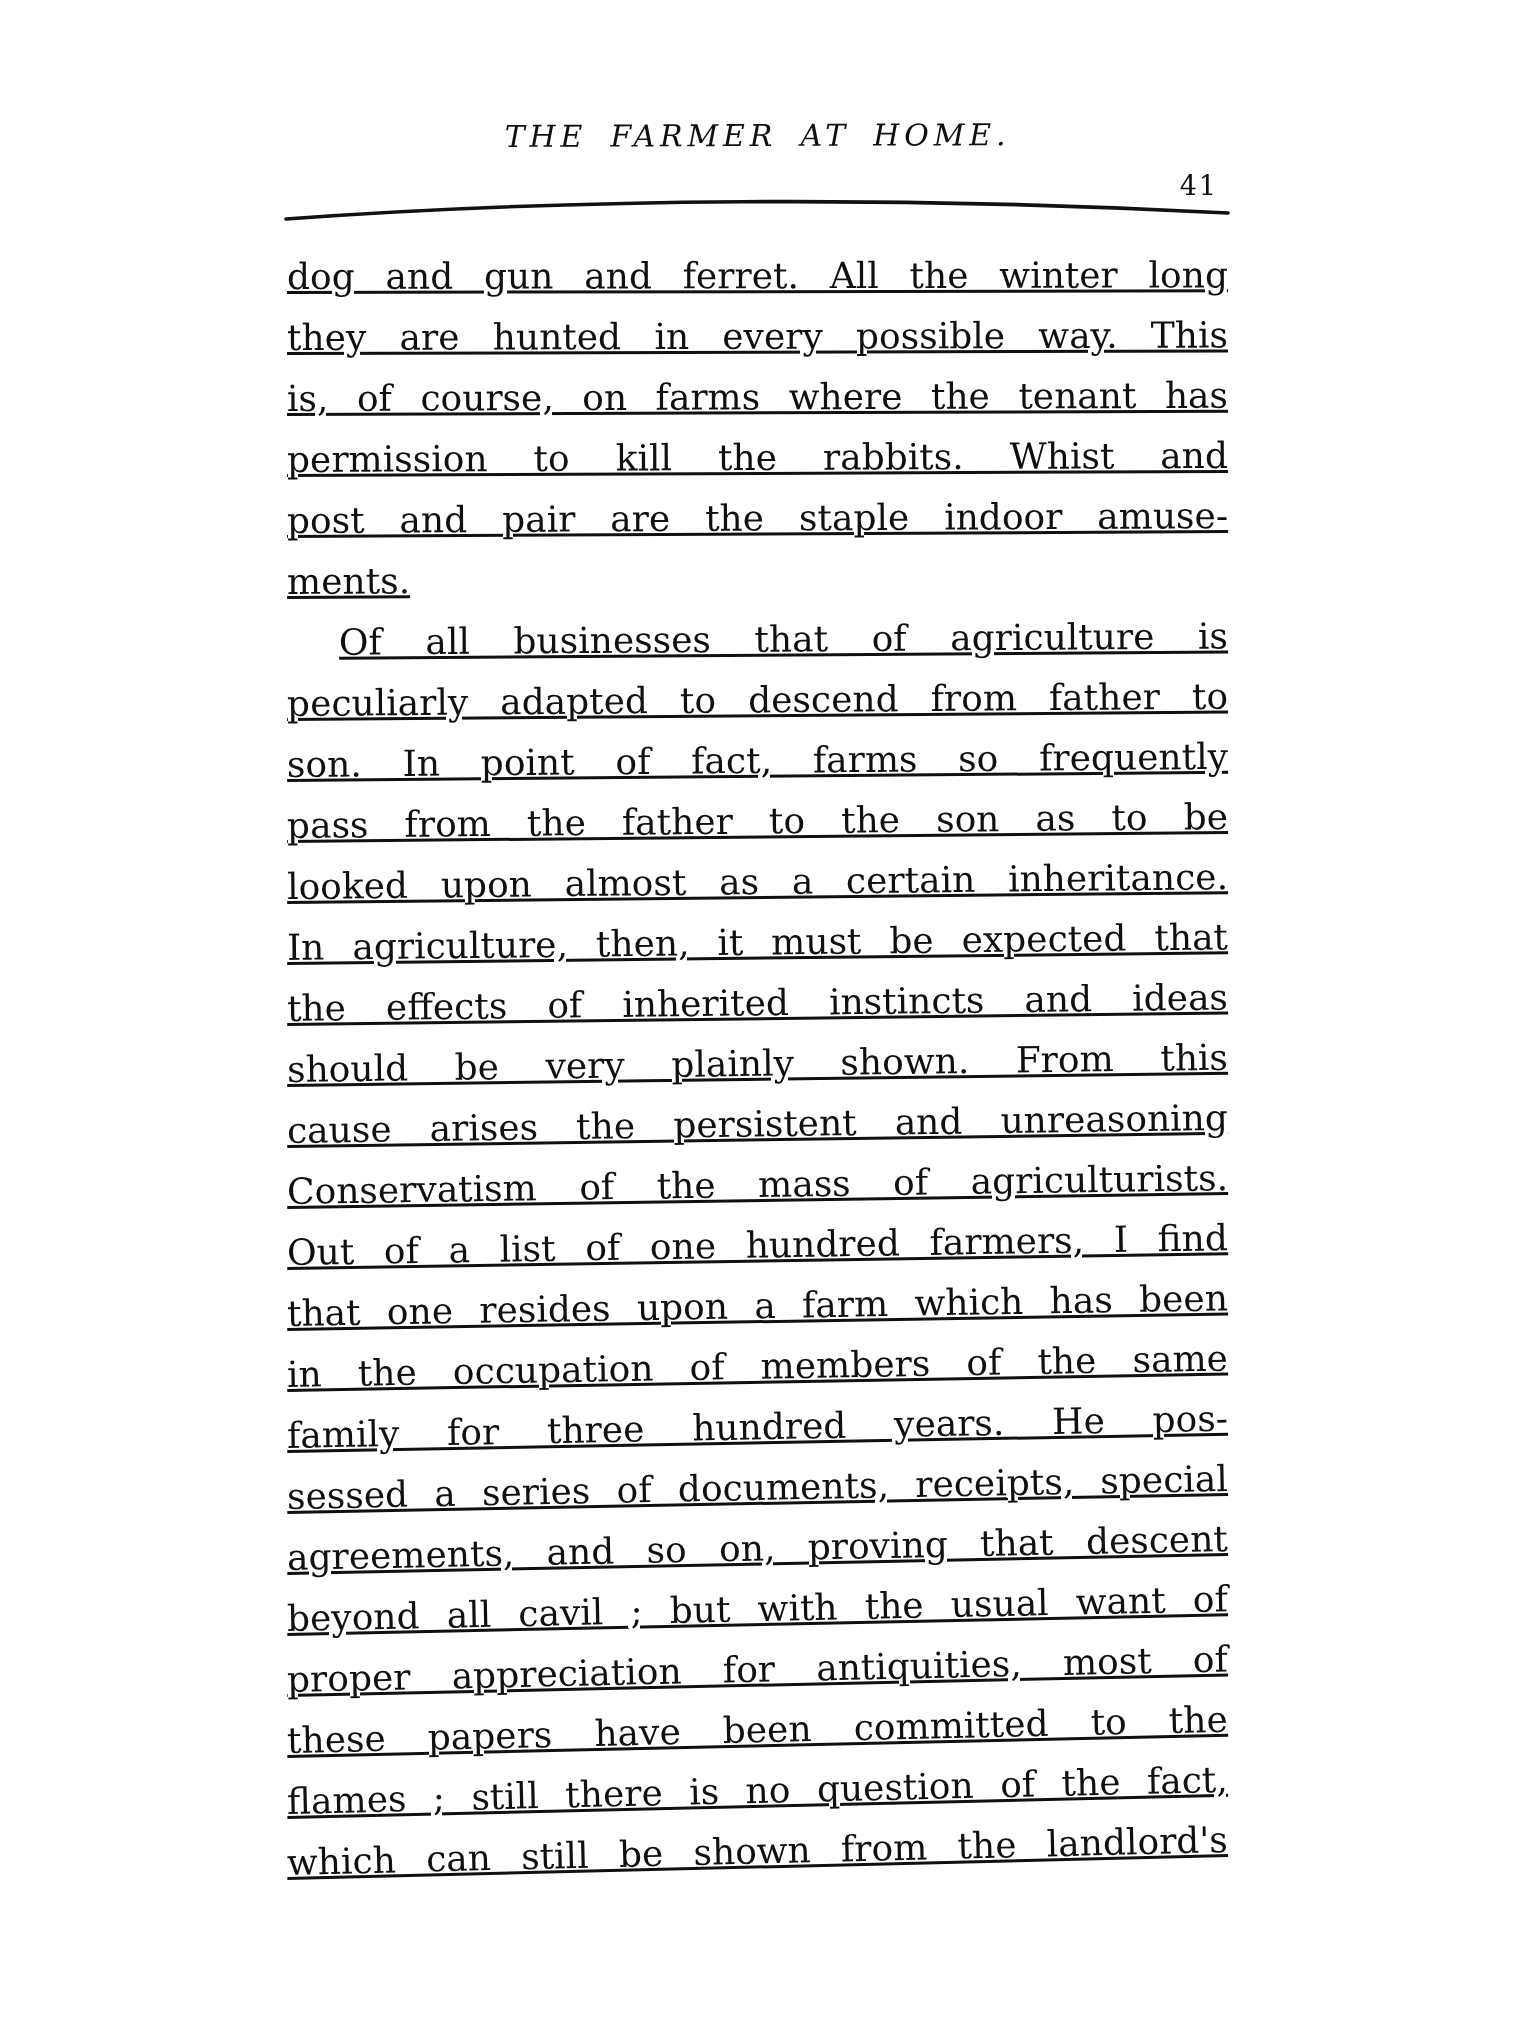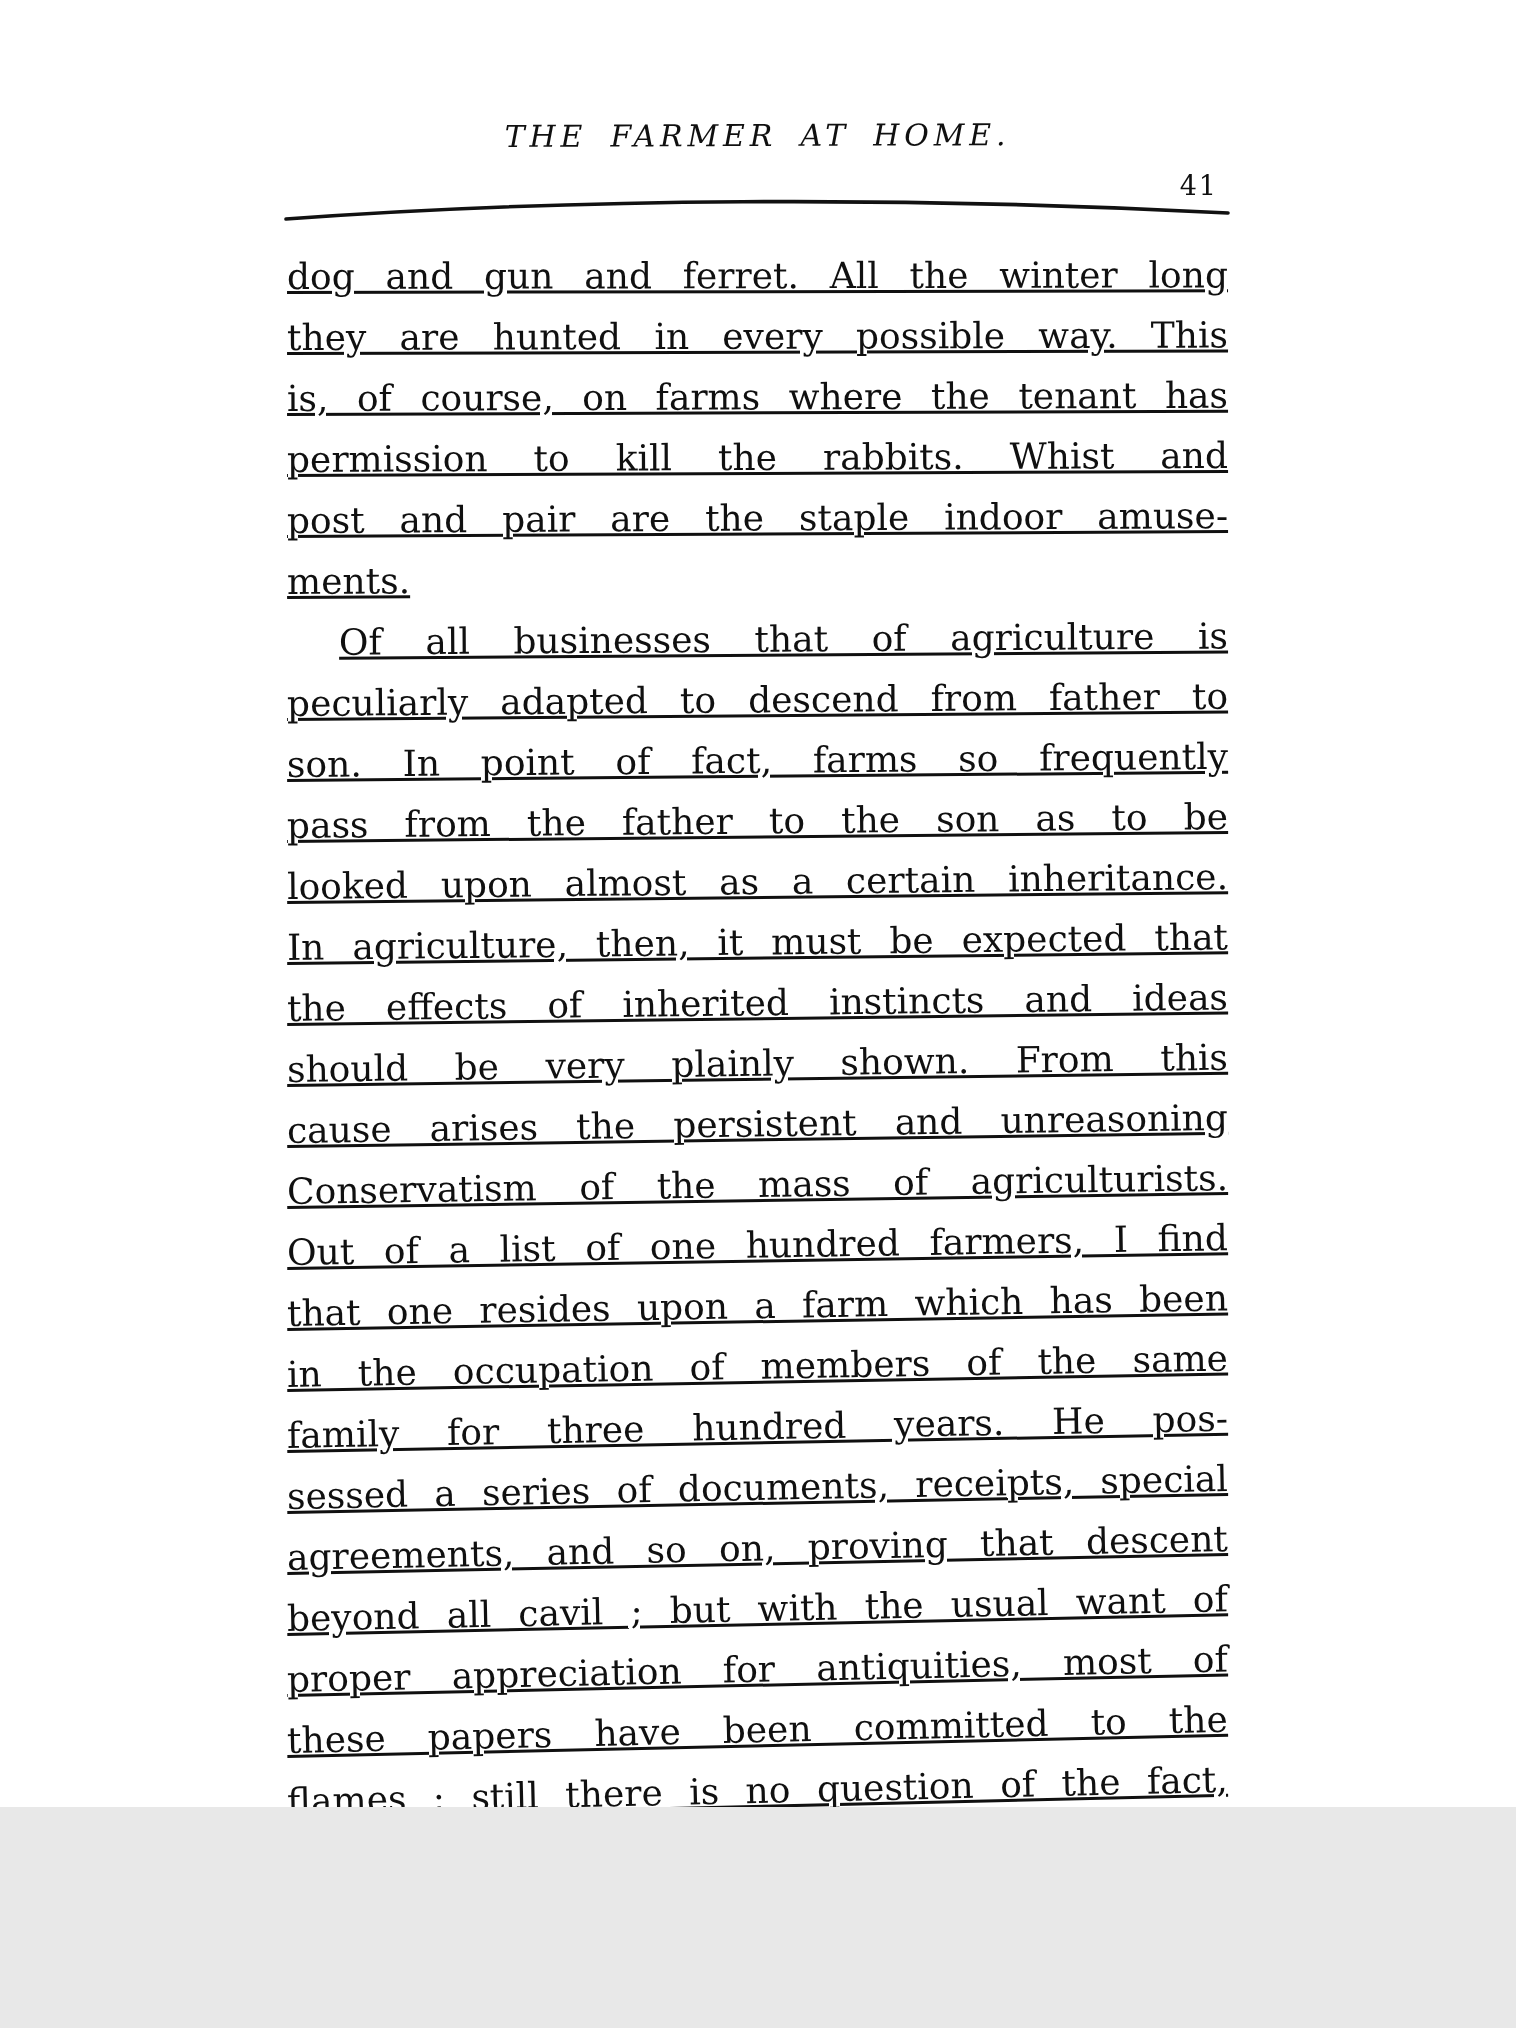--- a/index.html
+++ b/index.html
@@ -1,18 +1,18 @@
 <!DOCTYPE html>
 <html><head>
 <meta charset="utf-8">
 <style>
   html,body{margin:0;padding:0;background:#e8e8e8;}
   .page{
     position:relative;
-    width:1516px;height:1807px;
+    width:1516px;height:2028px;
     background:#ffffff;
     overflow:hidden;
     font-family:"DejaVu Serif", serif;
     color:#101010;
   }
   .running-head{
     position:absolute;
     left:287px;top:118px;width:941px;
     text-align:center;
     font-style:italic;

